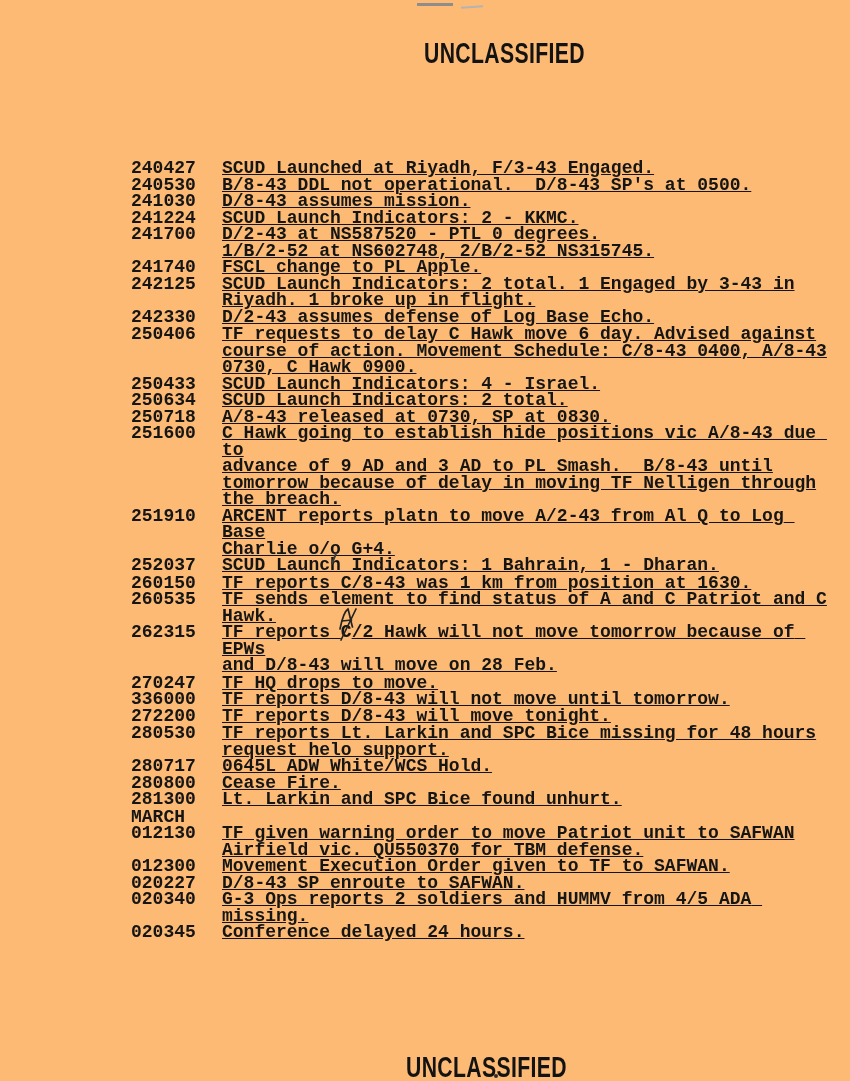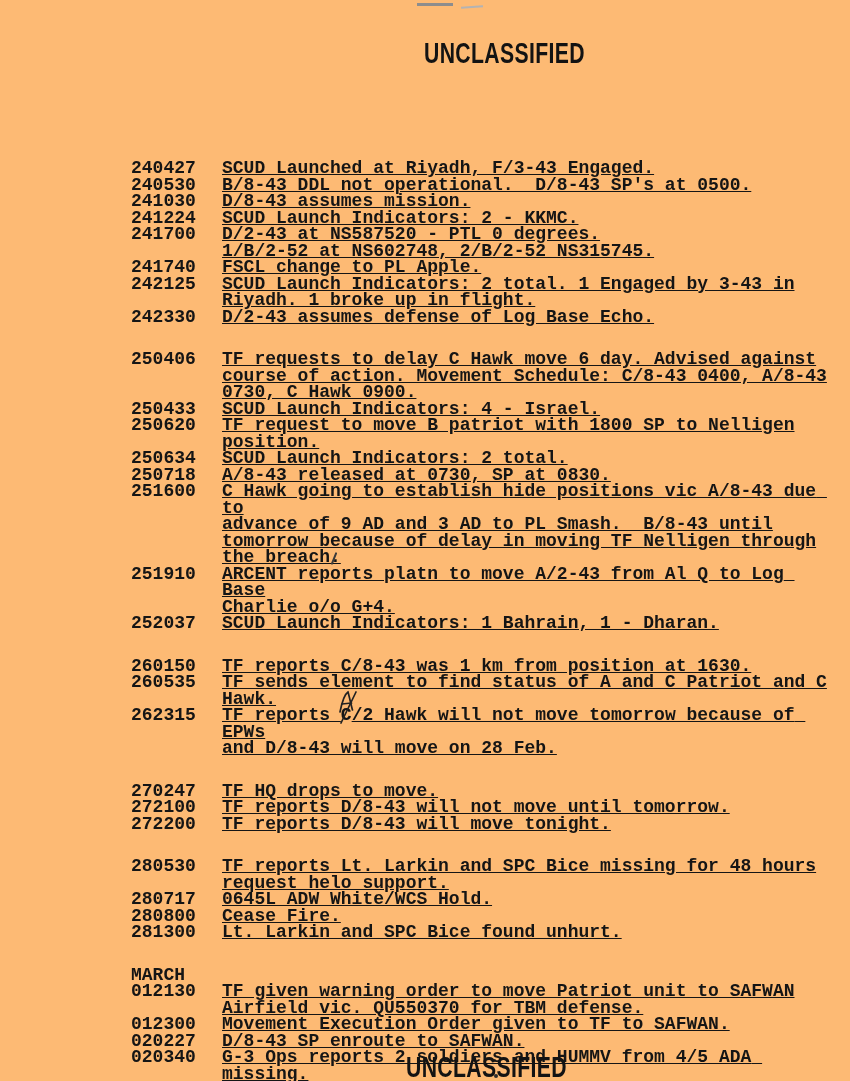--- a/index.html
+++ b/index.html
@@ -34,21 +34,21 @@
   
   .log {
     position: absolute;
     left: 131px;
     top: 160px;
     width: 700px;
     font-size: 18px;
     font-weight: bold;
     line-height: 16.5px;
   }
-  .log-section + .log-section { margin-top: 26px; }
+  .log-section + .log-section { margin-top: 1px; }
   .section-label { white-space: pre; }
   .entry { display: flex; align-items: flex-start; }
   .time { flex: 0 0 91px; width: 91px; white-space: pre; }
   .text { flex: 1 1 auto; text-decoration: underline; }
   .line { white-space: pre-wrap; }
 
   
   .struck-wrap { position: relative; display: inline-block; }
   .hand-a {
     position: absolute;
@@ -156,27 +156,20 @@
             <div class="line">0730, C Hawk 0900.</div>
           </div>
         </div>
         <div class="entry">
           <div class="time">250433</div>
           <div class="text">
             <div class="line">SCUD Launch Indicators: 4 - Israel.</div>
           </div>
         </div>
         <div class="entry">
-          <div class="time">250620</div>
-          <div class="text">
-            <div class="line">TF request to move B patriot with 1800 SP to Nelligen</div>
-            <div class="line">position.</div>
-          </div>
-        </div>
-        <div class="entry">
           <div class="time">250634</div>
           <div class="text">
             <div class="line">SCUD Launch Indicators: 2 total.</div>
           </div>
         </div>
         <div class="entry">
           <div class="time">250718</div>
           <div class="text">
             <div class="line">A/8-43 released at 0730, SP at 0830.</div>
           </div>
@@ -233,21 +226,21 @@
         </div>
       </section>
       <section class="log-section">
         <div class="entry">
           <div class="time">270247</div>
           <div class="text">
             <div class="line">TF HQ drops to move.</div>
           </div>
         </div>
         <div class="entry">
-          <div class="time">272100</div>
+          <div class="time">336000</div>
           <div class="text">
             <div class="line">TF reports D/8-43 will not move until tomorrow.</div>
           </div>
         </div>
         <div class="entry">
           <div class="time">272200</div>
           <div class="text">
             <div class="line">TF reports D/8-43 will move tonight.</div>
           </div>
         </div>

